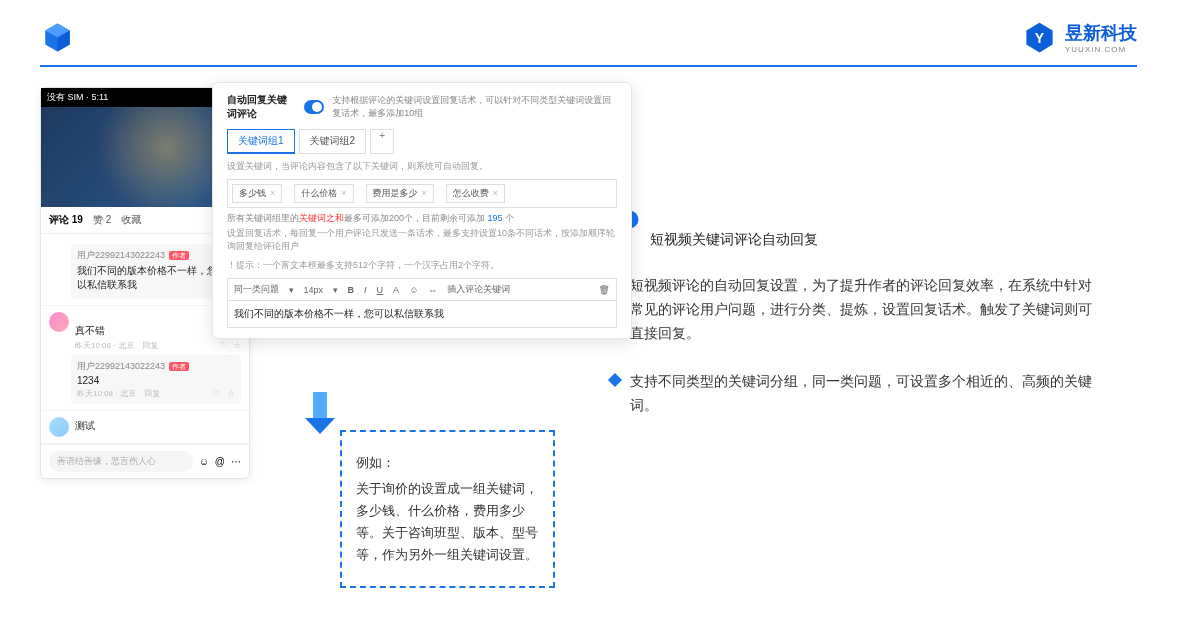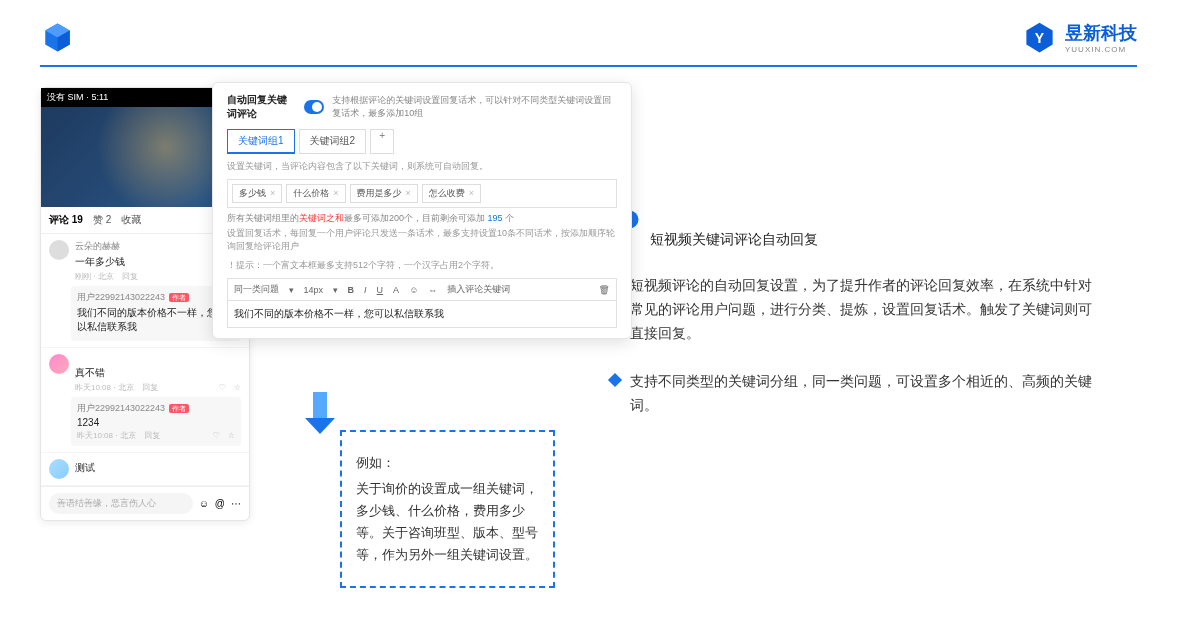--- a/index.html
+++ b/index.html
@@ -47,21 +47,21 @@
 .toggle { width:26px; height:14px; background:#1a73e8; border-radius:7px; position:relative; }
 .toggle::after { content:""; position:absolute; right:2px; top:2px; width:10px; height:10px; background:#fff; border-radius:50%; }
 .sp-desc { color:#888; font-size:9px; }
 .sp-tabs { display:flex; gap:4px; margin:6px 0; }
 .sp-tab { padding:4px 10px; border:1px solid #ddd; font-size:10px; color:#555; }
 .sp-tab.active { color:#1a73e8; border-color:#1a73e8; border-bottom:2px solid #1a73e8; }
 .sp-plus { width:24px; text-align:center; border:1px solid #ddd; color:#888; }
 .sp-label { color:#333; font-size:10px; margin-top:8px; }
 .req { color:#f33; margin-right:3px; }
 .sp-hint { color:#999; font-size:9px; margin:2px 0 6px; }
-.chips { display:flex; flex-wrap:wrap; gap:4px; border:1px solid #e0e0e0; padding:4px; }
+.chips { display:flex; flex-wrap:wrap; gap:12px; border:1px solid #e0e0e0; padding:4px; }
 .chip { border:1px solid #ddd; padding:2px 6px; font-size:9px; color:#555; }
 .chip .x { color:#bbb; margin-left:4px; }
 .kw-note { font-size:9px; color:#888; margin-top:4px; }
 .kw-red { color:#f33; }
 .kw-blue { color:#1a73e8; }
 .editor-bar { display:flex; align-items:center; gap:10px; border:1px solid #e0e0e0; border-bottom:none; padding:4px 6px; font-size:9px; color:#666; margin-top:6px; }
 .editor-body { border:1px solid #e0e0e0; padding:6px; font-size:10px; color:#222; }
 
 .arrow { position:absolute; left:265px; top:305px; width:30px; height:40px; z-index:3; }
 .arrow-line { width:14px; height:26px; background:#55aaff; margin:0 auto; }
@@ -107,31 +107,20 @@
 
     <div class="phone-panel">
       <div class="phone-top">没有 SIM · 5:11</div>
       <div class="phone-img"></div>
       <div class="phone-tabs">
         <span class="active">评论 19</span>
         <span>赞 2</span>
         <span>收藏</span>
       </div>
       <div class="comment">
-        <div class="c-row">
-            <div class="avatar"></div>
-          <div class="c-body">
-            <div class="c-name">云朵的赫赫</div>
-            <div class="c-text">一年多少钱</div>
-            <div class="c-meta">
-                <span>刚刚 · 北京　回复</span>
-                <span class="icons">♡　☆</span>
-              </div>
-          </div>
-          </div>
         <div class="reply-bubble">
           <div class="c-name"><span>用户22992143022243</span><span class="badge-author">作者</span></div>
           <div class="c-text">我们不同的版本价格不一样，您可以私信联系我</div>
         </div>
       </div>
       <div class="comment">
         <div class="c-row">
             <div class="avatar a2"></div>
           <div class="c-body">
             <div class="c-name">&nbsp;</div>

